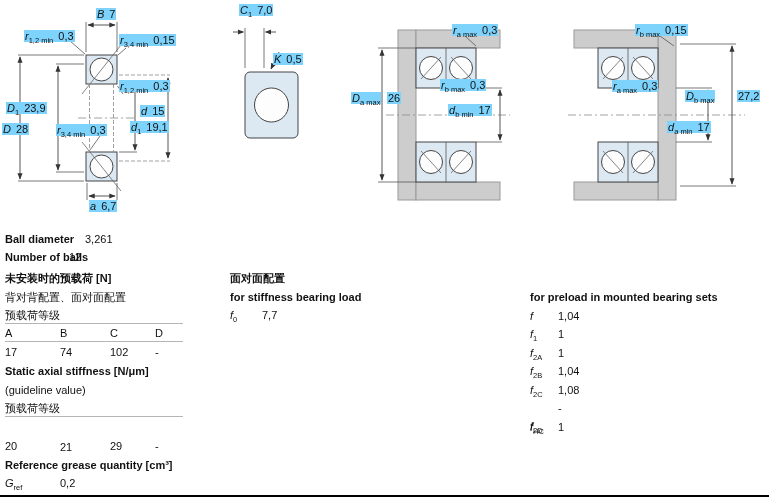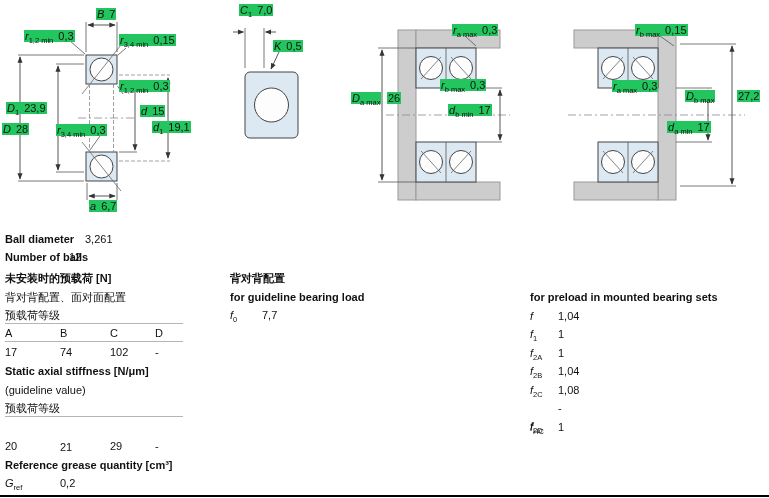--- a/index.html
+++ b/index.html
@@ -1,21 +1,21 @@
 <!DOCTYPE html>
 <html><head>
 <meta charset="utf-8">
 <style>
   *{margin:0;padding:0;box-sizing:border-box}
   html,body{width:769px;height:498px}
   body{position:relative;background:#fff;color:#111;
        font-family:"Liberation Sans","DejaVu Sans",sans-serif;font-size:11px;overflow:hidden}
   .dwg{position:absolute}
   .dwg svg{position:absolute;left:0;top:0}
-  .dim{position:absolute;white-space:nowrap;background:#22c55e;padding:0 1px;line-height:12px}
+  .dim{position:absolute;white-space:nowrap;background:#7dd3fc;padding:0 1px;line-height:12px}
   .sym{font-style:italic}
   sub{font-size:7.5px;line-height:0}
   .val{margin-left:5px}
   .row{position:absolute;white-space:nowrap;line-height:13px}
   .bold{font-weight:bold}
   .rule{position:absolute;height:1px;background:#b5b5b5}
   .page-rule{position:absolute;left:0;top:495px;width:769px;height:2px;background:#000}
   
   .ring{fill:#dce9f3;stroke:#444;stroke-width:1}
   .ball{fill:#fdfdfd;stroke:#444;stroke-width:1}
@@ -70,35 +70,35 @@
     </g>
   </svg>
   <span class="dim" style="left:96px;top:8px"><span class="sym">B</span><sub></sub><span class="val">7</span></span>
   <span class="dim" style="left:24px;top:30px"><span class="sym">r</span><sub>1,2 min</sub><span class="val">0,3</span></span>
   <span class="dim" style="left:119px;top:34px"><span class="sym">r</span><sub>3,4 min</sub><span class="val">0,15</span></span>
   <span class="dim" style="left:119px;top:80px"><span class="sym">r</span><sub>1,2 min</sub><span class="val">0,3</span></span>
   <span class="dim" style="left:6px;top:102px"><span class="sym">D</span><sub>1</sub><span class="val">23,9</span></span>
   <span class="dim" style="left:140px;top:105px"><span class="sym">d</span><sub></sub><span class="val">15</span></span>
   <span class="dim" style="left:2px;top:123px"><span class="sym">D</span><sub></sub><span class="val">28</span></span>
   <span class="dim" style="left:56px;top:124px"><span class="sym">r</span><sub>3,4 min</sub><span class="val">0,3</span></span>
-  <span class="dim" style="left:152px;top:121px"><span class="sym">d</span><sub>1</sub><span class="val">19,1</span></span>
+  <span class="dim" style="left:130px;top:121px"><span class="sym">d</span><sub>1</sub><span class="val">19,1</span></span>
   <span class="dim" style="left:89px;top:200px"><span class="sym">a</span><sub></sub><span class="val">6,7</span></span>
 </div>
 
 <div class="dwg" style="left:225px;top:0;width:125px;height:230px">
   <svg width="125" height="230">
     <path class="thin" d="M20,68 V28 M39,68 V28"></path>
     <path class="arr1" d="M8,32 H18.5"></path>
     <path class="arr1" d="M51,32 H40.5"></path>
     <rect class="ring" x="20" y="72" width="53" height="66" rx="5"></rect>
     <circle class="ball" cx="46.5" cy="105" r="17"></circle>
     <path class="arr1" d="M54,52 L46,69"></path>
   </svg>
   <span class="dim" style="left:14px;top:4px"><span class="sym">C</span><sub>1</sub><span class="val">7,0</span></span>
-  <span class="dim" style="left:48px;top:40px"><span class="sym">K</span><sub></sub><span class="val">0,5</span></span>
+  <span class="dim" style="left:48px;top:53px"><span class="sym">K</span><sub></sub><span class="val">0,5</span></span>
 </div>
 
 <div class="dwg" style="left:350px;top:0;width:190px;height:230px">
   <svg width="190" height="230">
     <g>
       <rect class="hous" x="48" y="30" width="18" height="170"></rect>
       <rect class="hous" x="66" y="30" width="84" height="18"></rect>
       <rect class="hous" x="66" y="182" width="84" height="18"></rect>
     </g>
     <g>
@@ -193,22 +193,22 @@
 
 <span class="row" style="left:5px;top:440px">20</span>
 <span class="row" style="left:60px;top:441px">21</span>
 <span class="row" style="left:110px;top:440px">29</span>
 <span class="row" style="left:155px;top:440px">-</span>
 
 <span class="row bold" style="left:5px;top:459px">Reference grease quantity [cm³]</span>
 <span class="row" style="left:5px;top:477px"><span class="sym">G</span><sub>ref</sub></span>
 <span class="row" style="left:60px;top:477px">0,2</span>
 
-<span class="row bold" style="left:230px;top:272px">背对背配置</span>
-<span class="row bold" style="left:230px;top:291px">for guideline bearing load</span>
+<span class="row bold" style="left:230px;top:272px">面对面配置</span>
+<span class="row bold" style="left:230px;top:291px">for stiffness bearing load</span>
 <span class="row" style="left:230px;top:309px"><span class="sym">f</span><sub>0</sub></span>
 <span class="row" style="left:262px;top:309px">7,7</span>
 
 <span class="row bold" style="left:530px;top:291px">for preload in mounted bearing sets</span>
 
 <span class="row" style="left:530px;top:310px"><span class="sym">f</span><sub></sub></span>
 <span class="row" style="left:558px;top:310px">1,04</span>
 
 <span class="row" style="left:530px;top:328px"><span class="sym">f</span><sub>1</sub></span>
 <span class="row" style="left:558px;top:328px">1</span>

